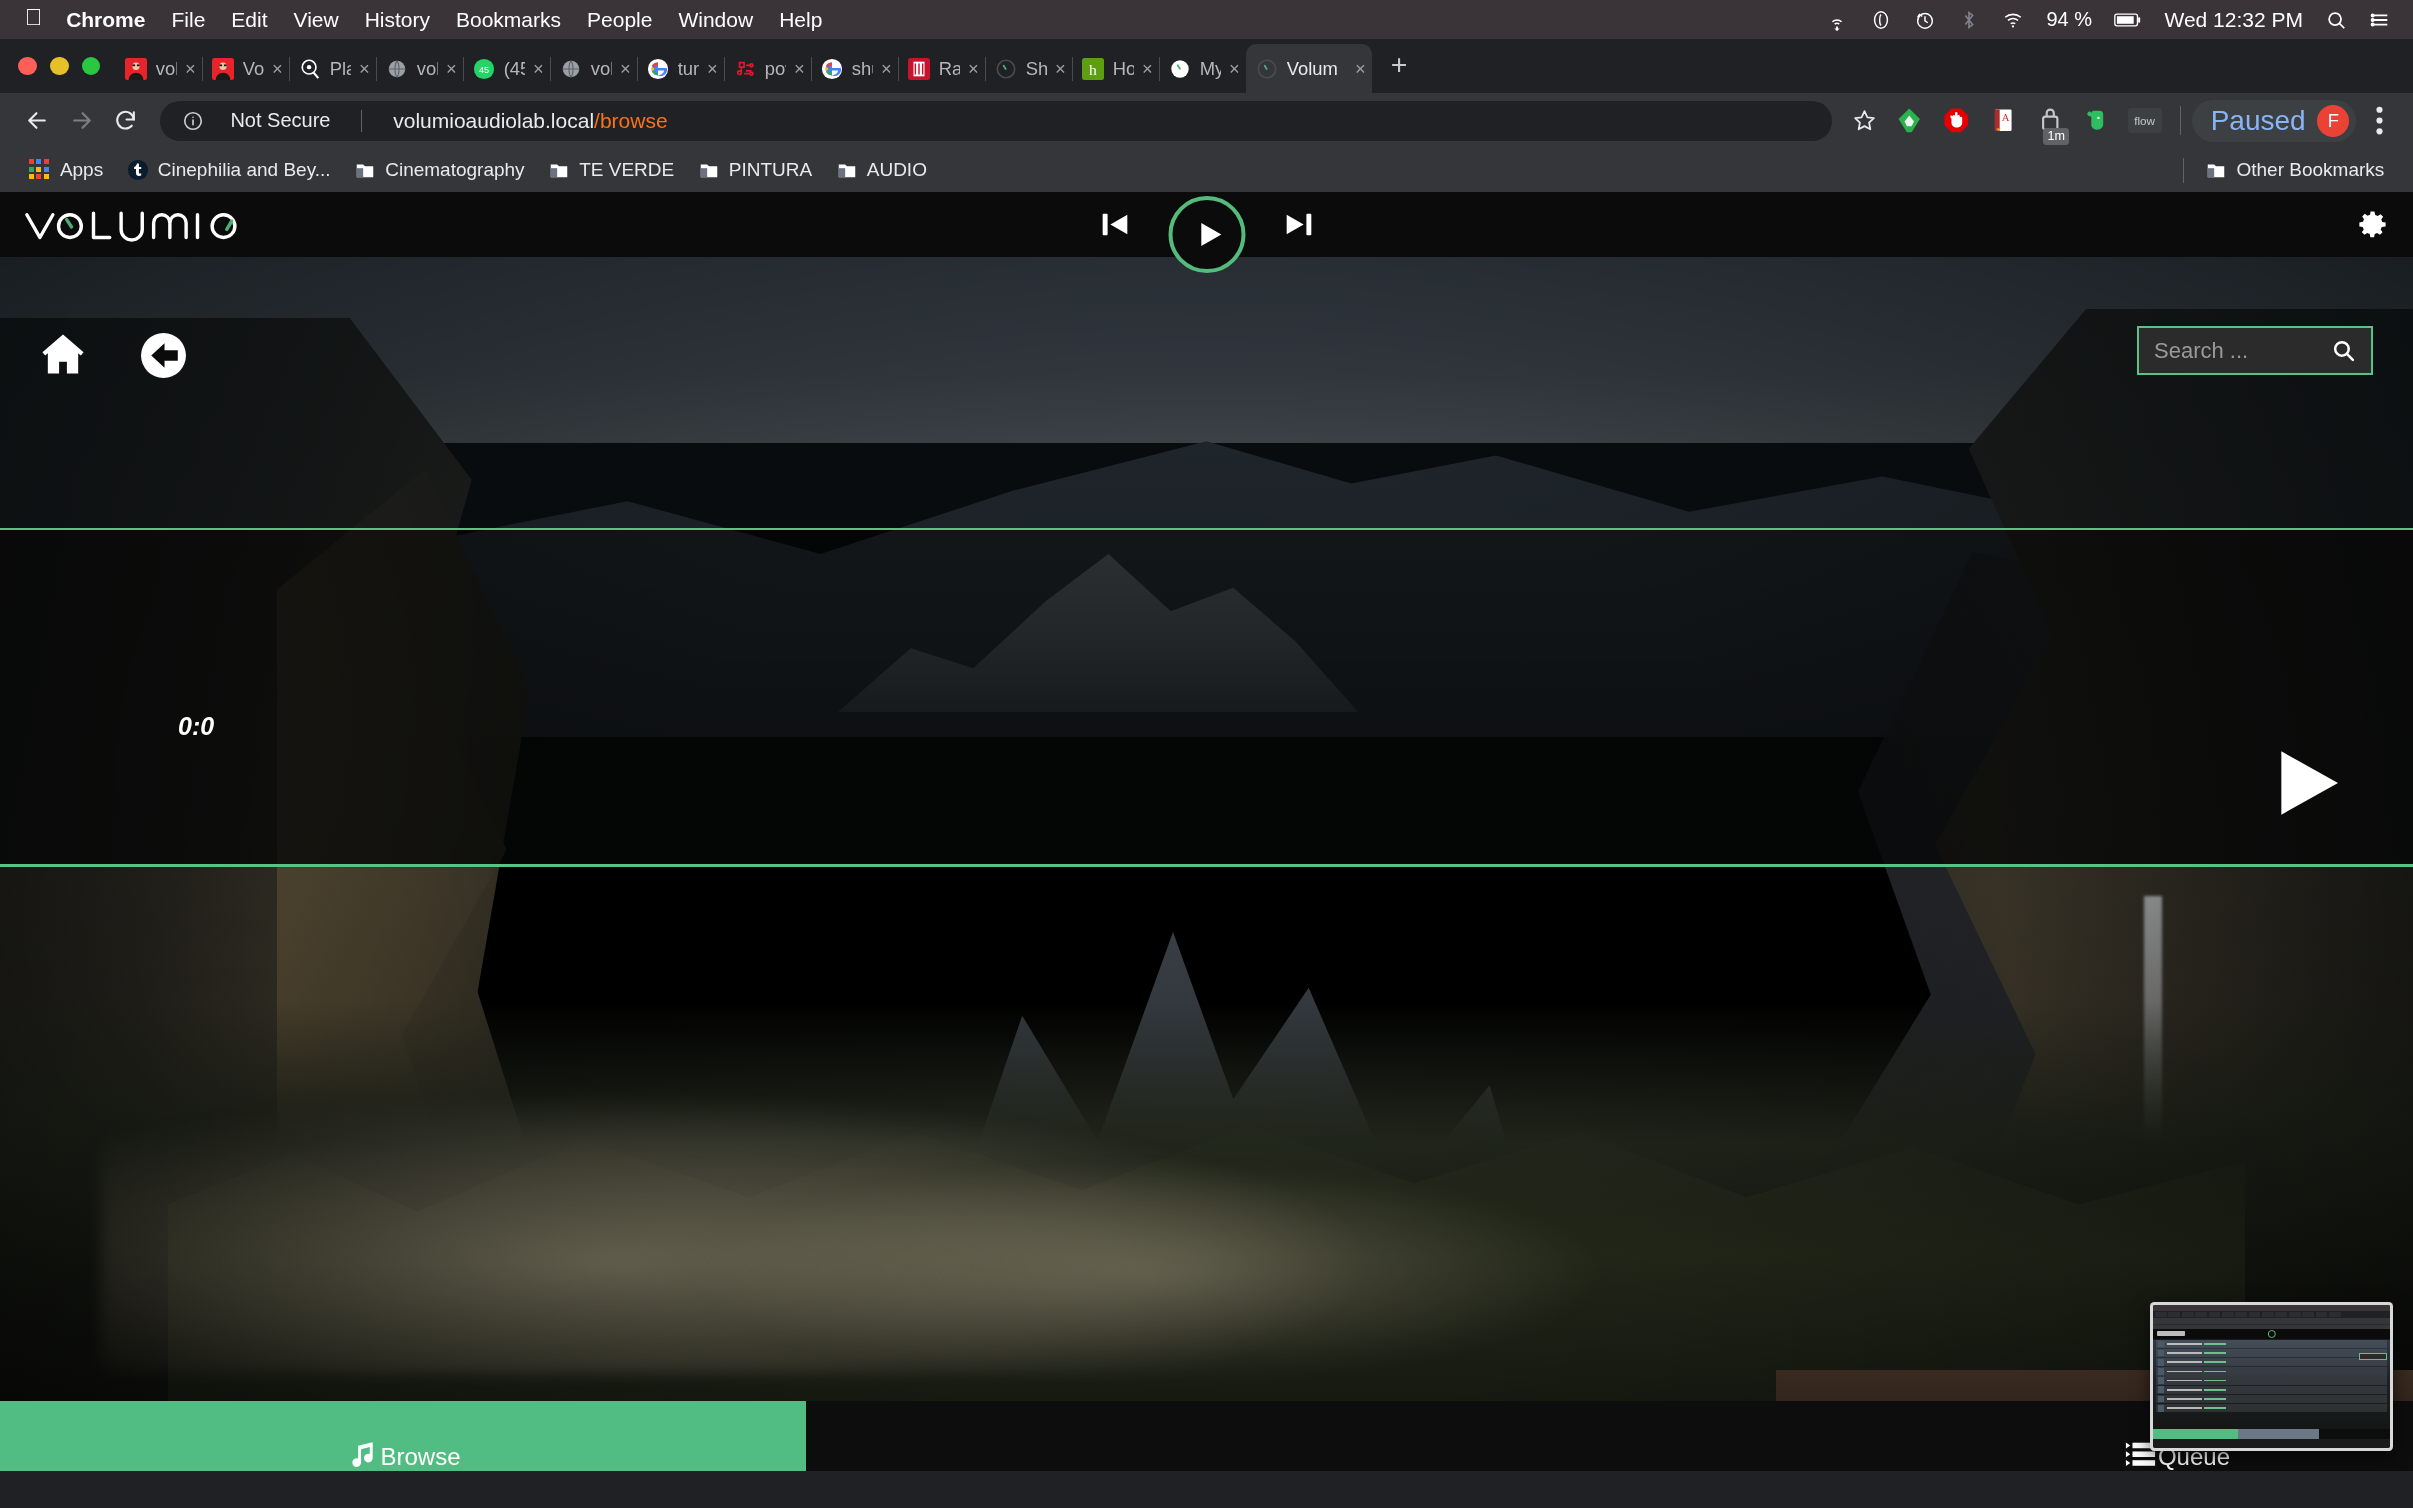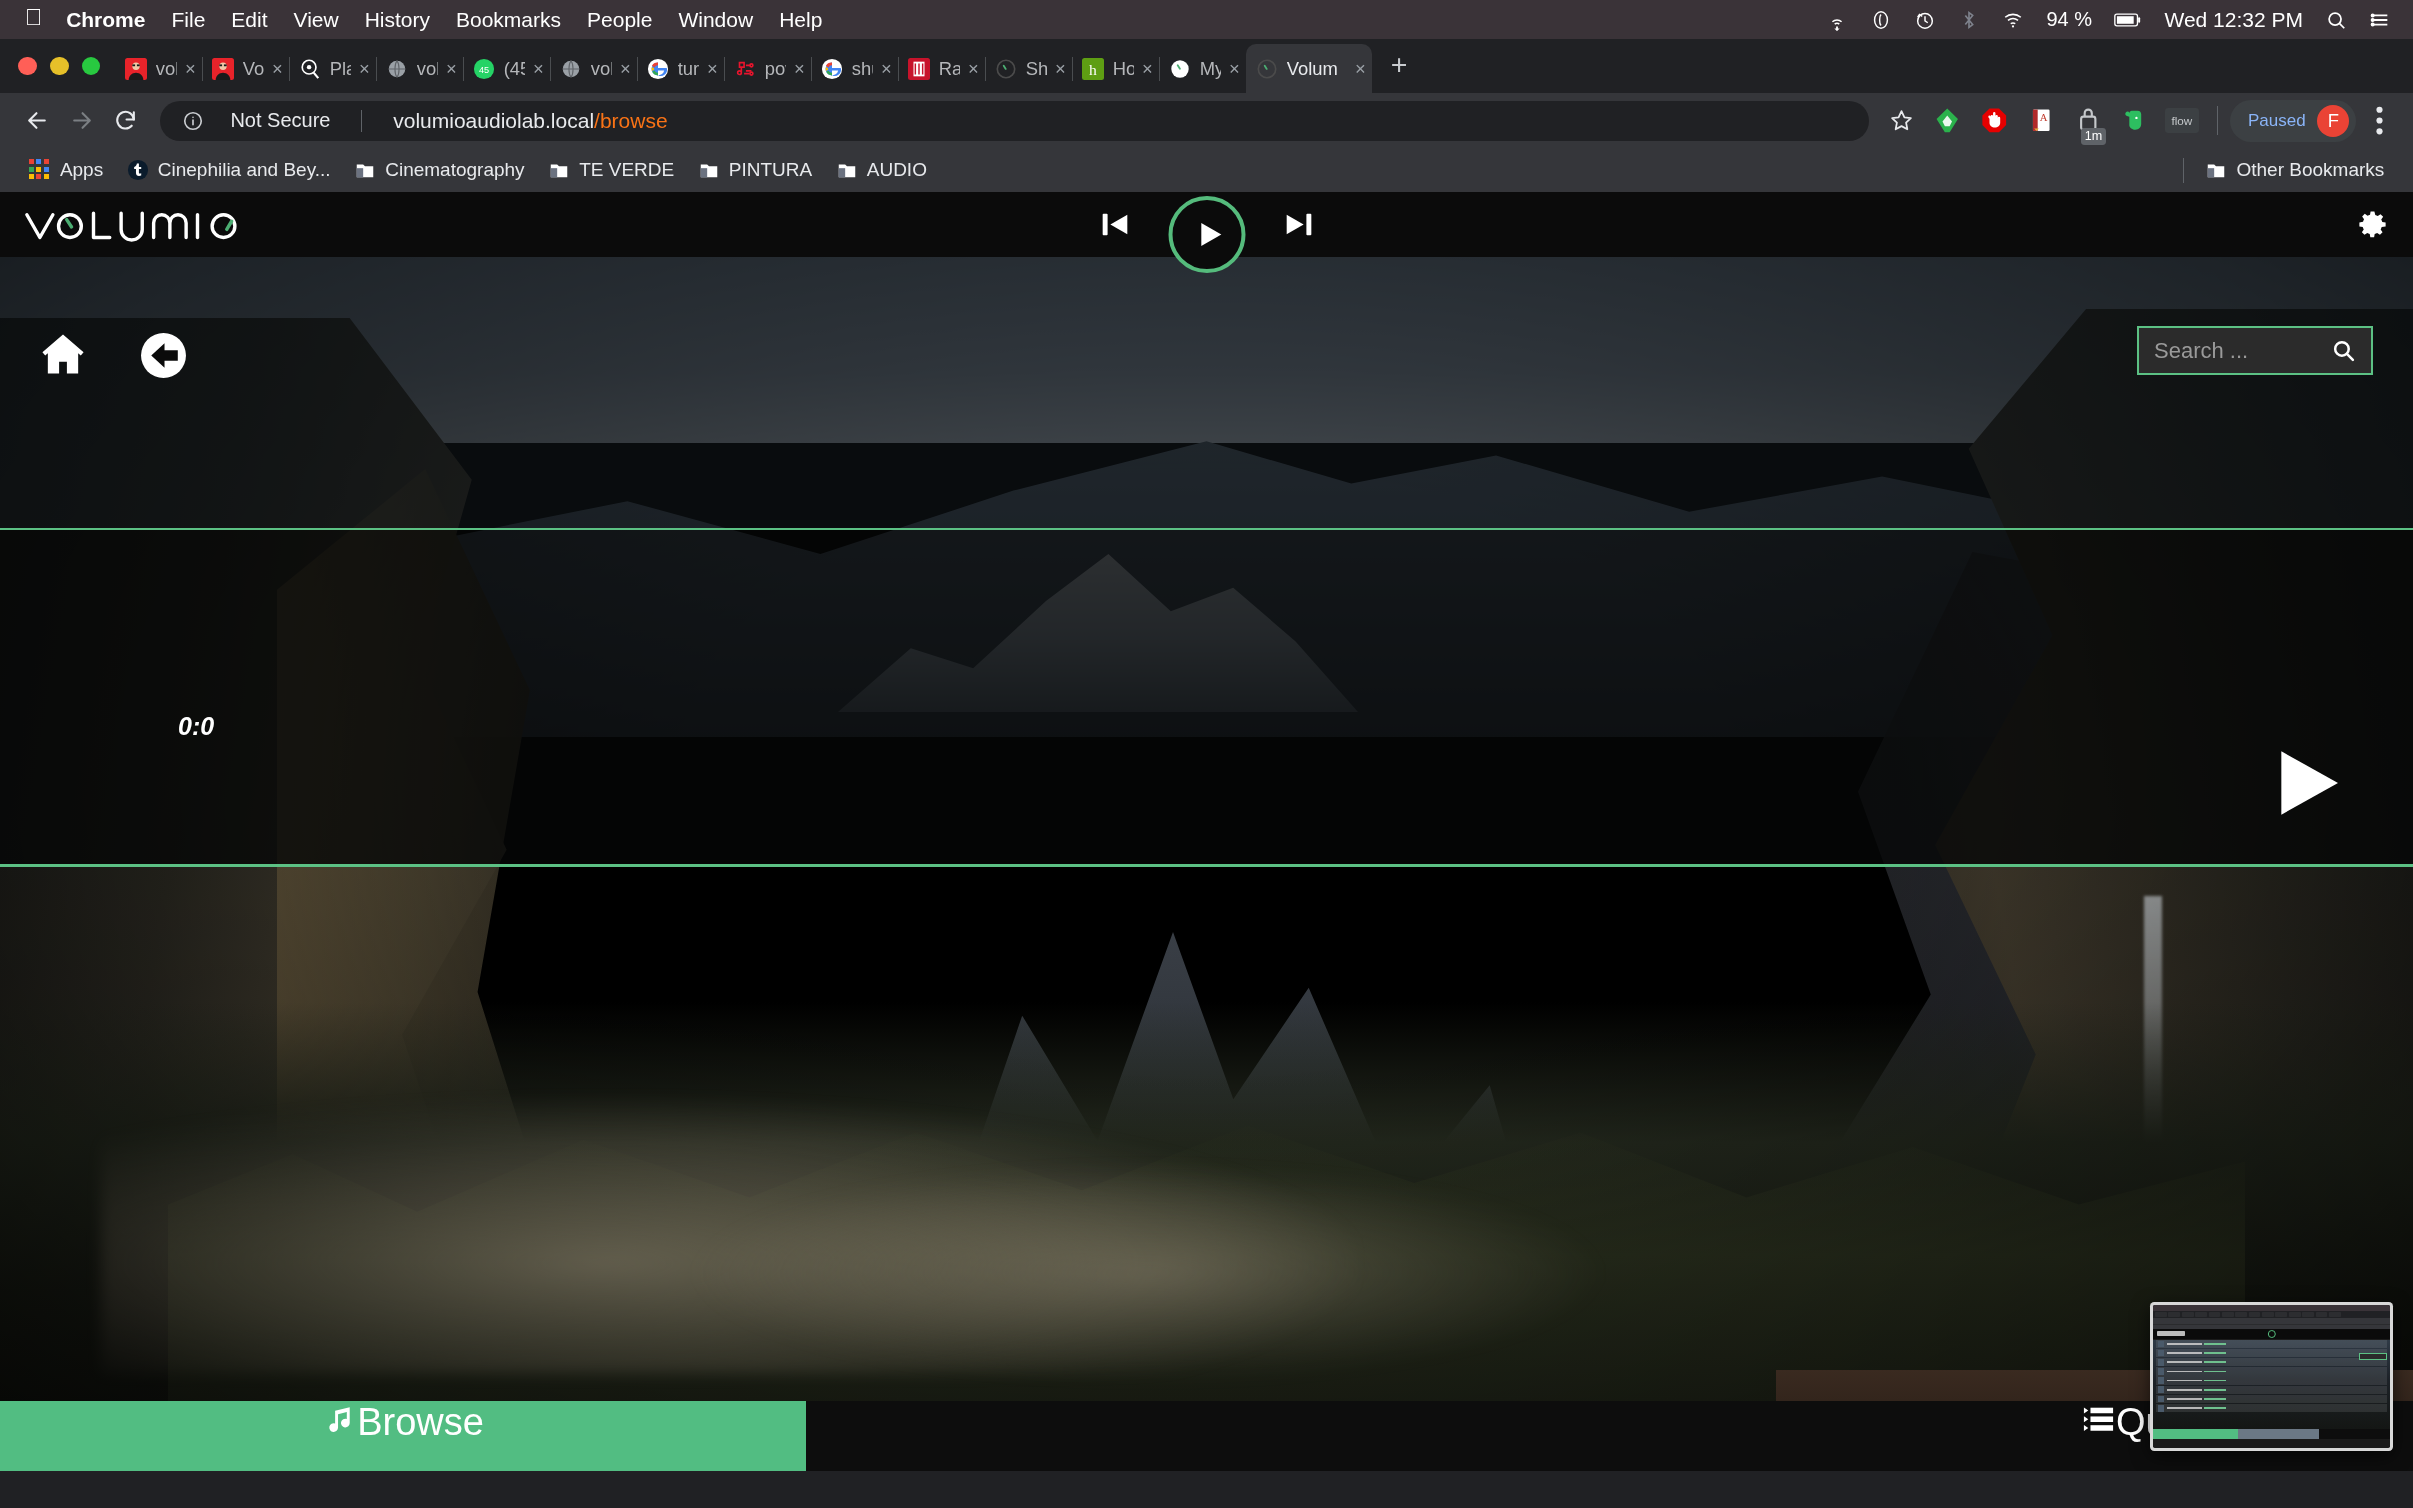--- a/index.html
+++ b/index.html
@@ -80,21 +80,21 @@
     position:absolute; bottom:-2.5px; right:5px; background:#5f6368; color:#fff; font-size:12.6px;
     padding:0.8px 4.2px; border-radius:3.4px; line-height:1.2;
   }
   .flowbox { width:34px;height:25px;background:#3c4043;border-radius:3.4px;color:#c5c8cb;font-size:11.7px;
              display:flex;align-items:center;justify-content:center; }
   .vsep { width:0.8px; height:28.5px; background:#5f6368; margin: 0 11.7px; }
   .profilepill {
     display:flex; align-items:center; gap:11.7px; background:#3c4043; border-radius:22px;
     padding: 5px 6.7px 5px 18.4px; margin-right: 5px;
   }
-  .profilepill .ptxt { color:#8ab4f8; font-size:17px; }
+  .profilepill .ptxt { color:#8ab4f8; font-size:28px; }
   .avatar { width:32px;height:32px;border-radius:50%;background:#ea4335;color:#fff;font-size:18.4px;
             display:flex;align-items:center;justify-content:center; }
   .kebab { width:37px;height:44px;display:flex;align-items:center;justify-content:center;color:#e8eaed;font-size:22px;letter-spacing:0; }
 
   
   .bookmarks { height: 44px; background: #35363a; display:flex; align-items:center; padding: 0 17px; gap: 0; color: #e8eaed; font-size: 19px; }
   .bm { display:flex; align-items:center; gap: 9.2px; padding: 0 11.7px; height: 34px; white-space: nowrap;}
   .bm .bmico { width:22px; height:22px; flex:0 0 22px; }
   .bm .bmico svg { width:100%; height:100%; display:block; }
   .apps-grid { display:grid; grid-template-columns: repeat(3, 5px); grid-template-rows: repeat(3, 5px); gap:2.5px; }
@@ -227,21 +227,21 @@
   .searchbox .ph { color:#9a9a9a; font-size:22px; }
   .searchbox .si { width:25px;height:25px;color:#fff; }
   .searchbox .si svg{width:100%;height:100%;display:block;}
 
   .timelabel { position:absolute; left:178px; top:520px; color:#fff; font-size:25px; font-style:italic; font-weight:bold; z-index:22; }
   .bigplay { position:absolute; right:65px; top:549px; width:80px; height:84px; color:#fff; z-index:22; }
   .bigplay svg { width:100%; height:100%; display:block; }
 
   
   .bottomnav { position:absolute; left:0; bottom:0; width:100%; height:70px; display:flex; z-index:30; }
-  .bn { display:flex; align-items:flex-start; justify-content:center; color:#fff; font-size:38px; }
+  .bn { display:flex; align-items:flex-end; justify-content:center; color:#fff; font-size:24px; }
   .bn .bnico { width:35px; height:35px; }
   .bn .bnico svg{width:100%;height:100%;display:block;}
   .bn-browse { width: 806px; background:#52bd82; }
   .bn-playback { width: 806px; background:#6b7885; }
   .bn-queue { flex:1; background:#0d0d0d; justify-content:flex-end; padding-right: 183px; }
 
   
   .deskfiles {
     position:absolute; bottom: 10px; right: 0; width: 503px; height: 59px;
     display:flex; gap:34px; align-items:center; justify-content:flex-start;

